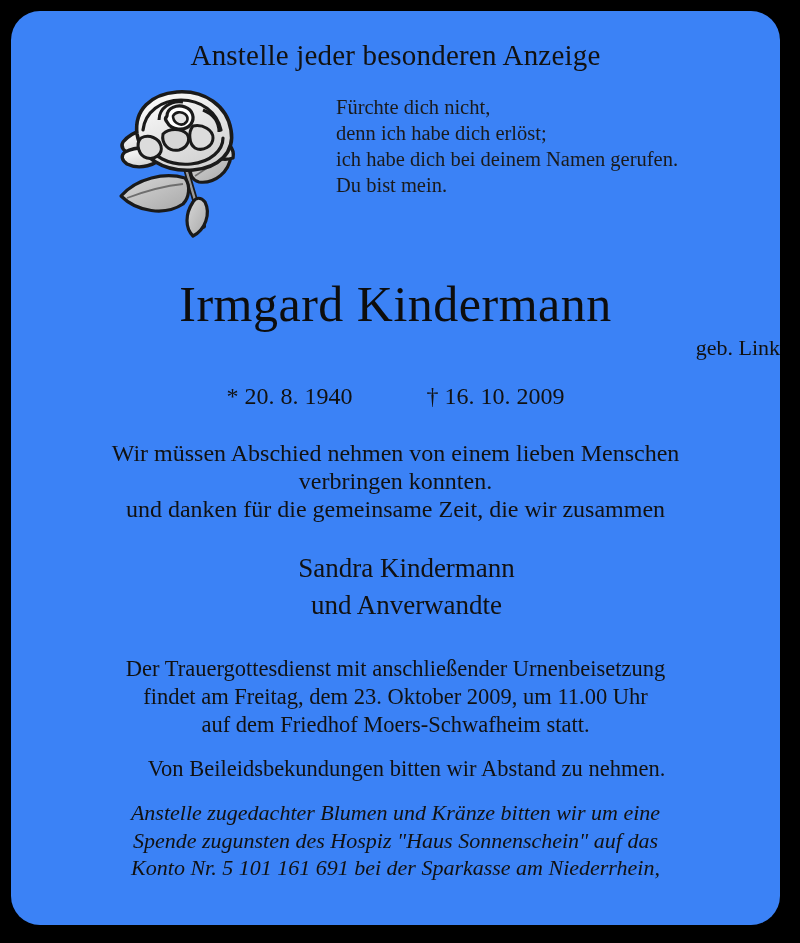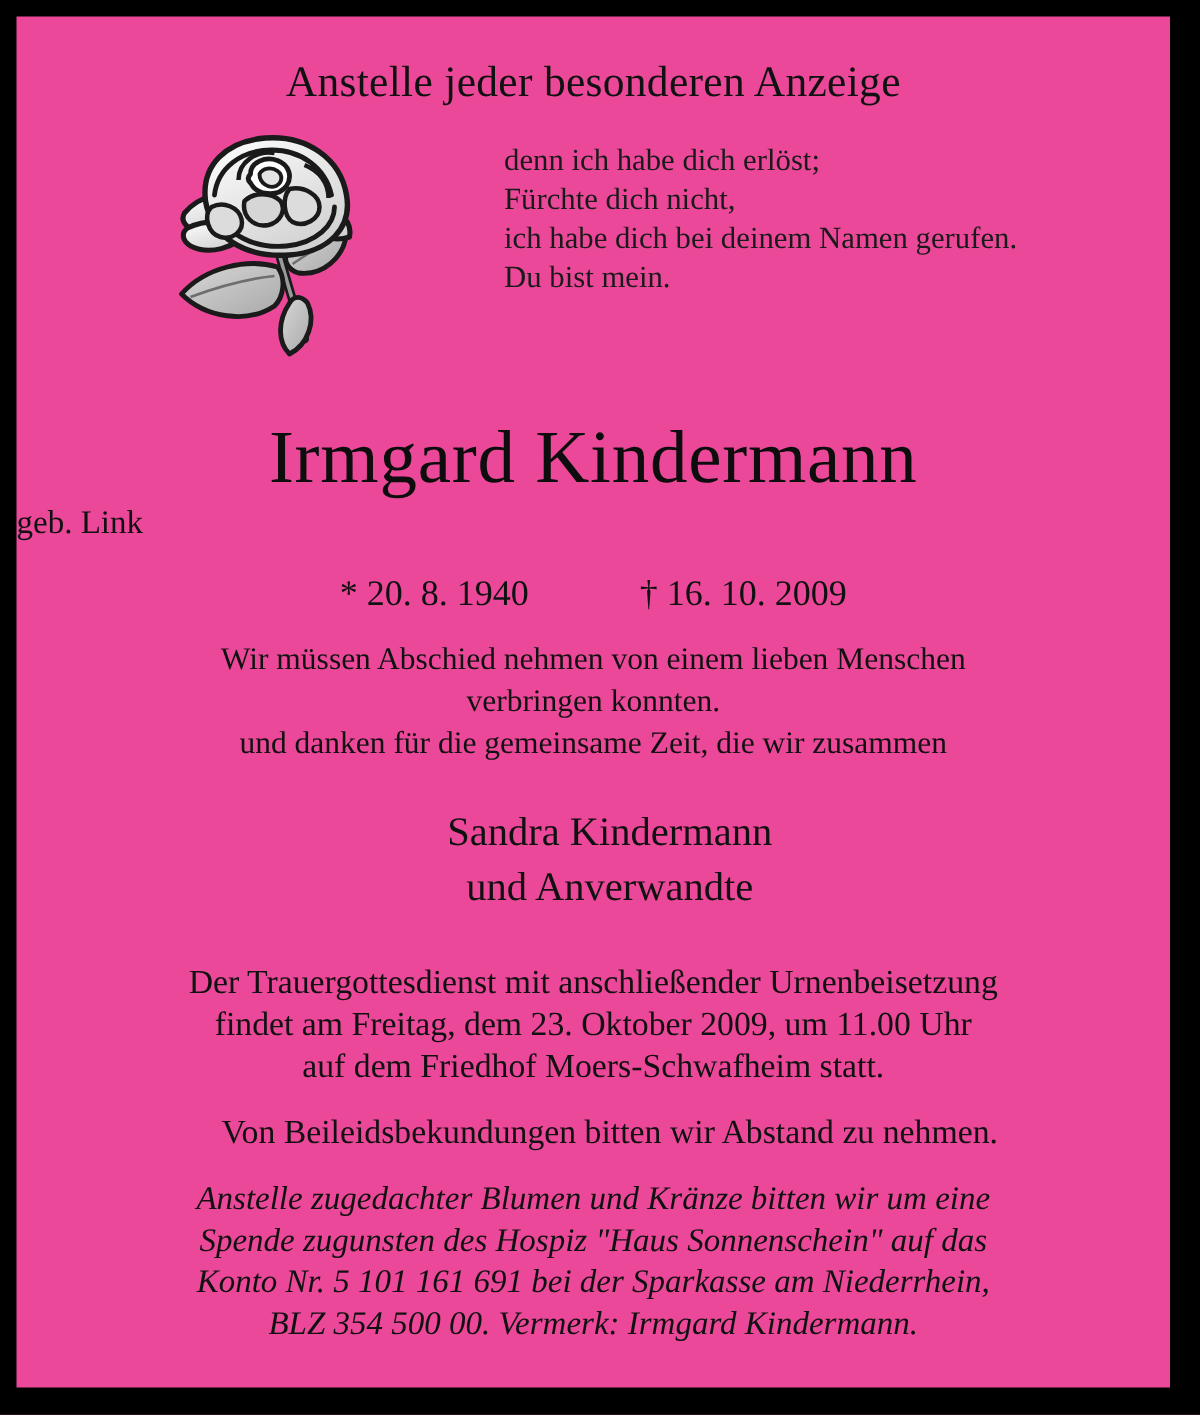--- a/index.html
+++ b/index.html
@@ -20,23 +20,24 @@
     height: 943px;
     background: #000000;
     box-sizing: border-box;
     padding: 11px 20px 18px 11px;
   }
 
   #obituary-card {
     position: relative;
     width: 100%;
     height: 100%;
-    background: #ec4899;
+    background: #3b82f6;
     box-sizing: border-box;
     overflow: hidden;
+    border-radius: 29px;
   }
 
   
   .headline {
     text-align: center;
     font-size: 29px;
     line-height: 1.1;
     color: #111111;
     margin: 29px 0 0 0;
     letter-spacing: 0.2px;
@@ -80,21 +81,21 @@
   
   .deceased-name {
     text-align: center;
     font-size: 50px;
     line-height: 1.05;
     color: #0d0d0d;
     margin-top: 36px;
     letter-spacing: 0.5px;
   }
   .deceased-maiden {
-    text-align: left;
+    text-align: right;
     font-size: 22px;
     color: #111111;
     margin-top: 5px;
   }
   .dates-row {
     display: flex;
     justify-content: center;
     align-items: baseline;
     gap: 74px;
     margin-top: 22px;
@@ -105,23 +106,23 @@
   .date-sym { font-size: 24px; }
 
   
   .para {
     text-align: center;
     color: #111111;
     margin: 0 auto;
     padding-left: 22px;
   }
   .p-farewell {
-    font-size: 21px;
+    font-size: 24px;
     line-height: 28px;
-    margin-top: 15px;
+    margin-top: 29px;
     padding: 0 14px;
   }
   .p-signers {
     font-size: 27px;
     line-height: 37px;
     margin-top: 27px;
   }
   .p-service {
     font-size: 22.5px;
     line-height: 28px;
@@ -190,22 +191,22 @@
           <path d="M60 30 C60 22 70 18 78 21 C86 24 88 32 84 38 C78 46 64 44 60 36 C58 34 58 32 60 30 Z" fill="#ffffff" stroke="#1a1a1a" stroke-width="3.2" stroke-linejoin="round"></path>
           <path d="M66 30 C68 26 74 25 78 28 C82 31 81 36 77 38 C72 40 66 36 66 30 Z" fill="#e4e4e4" stroke="#1a1a1a" stroke-width="2.6"></path>
 
           <path d="M56 48 C62 42 74 42 80 48 C84 54 80 62 72 64 C62 66 54 58 56 48 Z" fill="#d6d6d6" stroke="#1a1a1a" stroke-width="3" stroke-linejoin="round"></path>
           <path d="M86 40 C96 38 106 44 106 52 C106 60 96 66 88 62 C82 58 81 46 86 40 Z" fill="#dcdcdc" stroke="#1a1a1a" stroke-width="3" stroke-linejoin="round"></path>
           <path d="M34 52 C42 48 52 52 54 60 C56 68 48 74 40 72 C32 70 28 58 34 52 Z" fill="#dcdcdc" stroke="#1a1a1a" stroke-width="3" stroke-linejoin="round"></path>
         </svg>
       </div>
 
       <div class="verse-block">
+        <div class="verse-line">Fürchte dich nicht,</div>
         <div class="verse-line">denn ich habe dich erlöst;</div>
-        <div class="verse-line">Fürchte dich nicht,</div>
         <div class="verse-line">ich habe dich bei deinem Namen gerufen.</div>
         <div class="verse-line">Du bist mein.</div>
       </div>
 
     </div>
 
     <div class="deceased-name">Irmgard Kindermann</div>
     <div class="deceased-maiden">geb. Link</div>
 
     <div class="dates-row">
@@ -231,17 +232,16 @@
     </div>
 
     <div class="para p-condolence">
       <span class="line">Von Beileidsbekundungen bitten wir Abstand zu nehmen.</span>
     </div>
 
     <div class="para p-donation">
       <span class="line">Anstelle zugedachter Blumen und Kränze bitten wir um eine</span>
       <span class="line">Spende zugunsten des Hospiz "Haus Sonnenschein" auf das</span>
       <span class="line">Konto Nr. 5 101 161 691 bei der Sparkasse am Niederrhein,</span>
-      <span class="line">BLZ 354 500 00. Vermerk: Irmgard Kindermann.</span>
     </div>
 
   </div>
 </div>
 
 </body></html>

